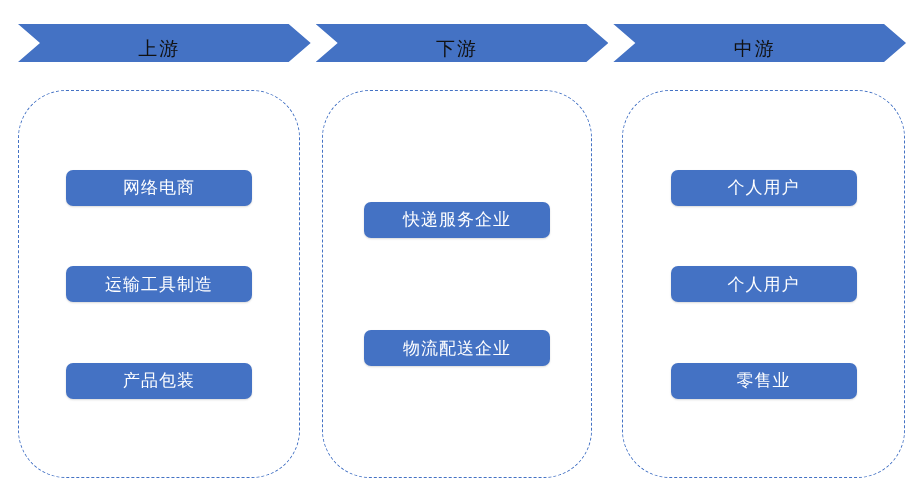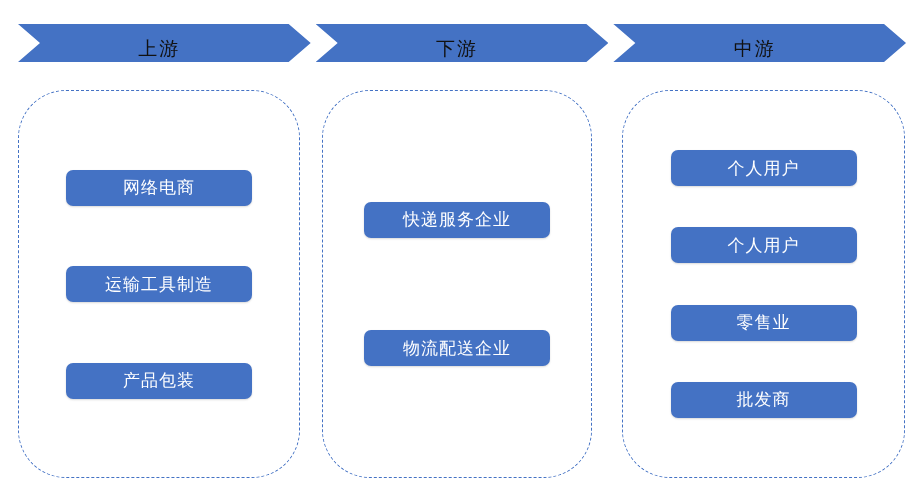--- a/index.html
+++ b/index.html
@@ -101,16 +101,15 @@
 
   <div class="stage-box midstream">
     <div class="node">快递服务企业</div>
     <div class="node">物流配送企业</div>
   </div>
 
   <div class="stage-box downstream">
     <div class="node">个人用户</div>
     <div class="node">个人用户</div>
     <div class="node">零售业</div>
-    <div class="node">批发商</div>
   </div>
 
 </div>
 
 </body></html>

